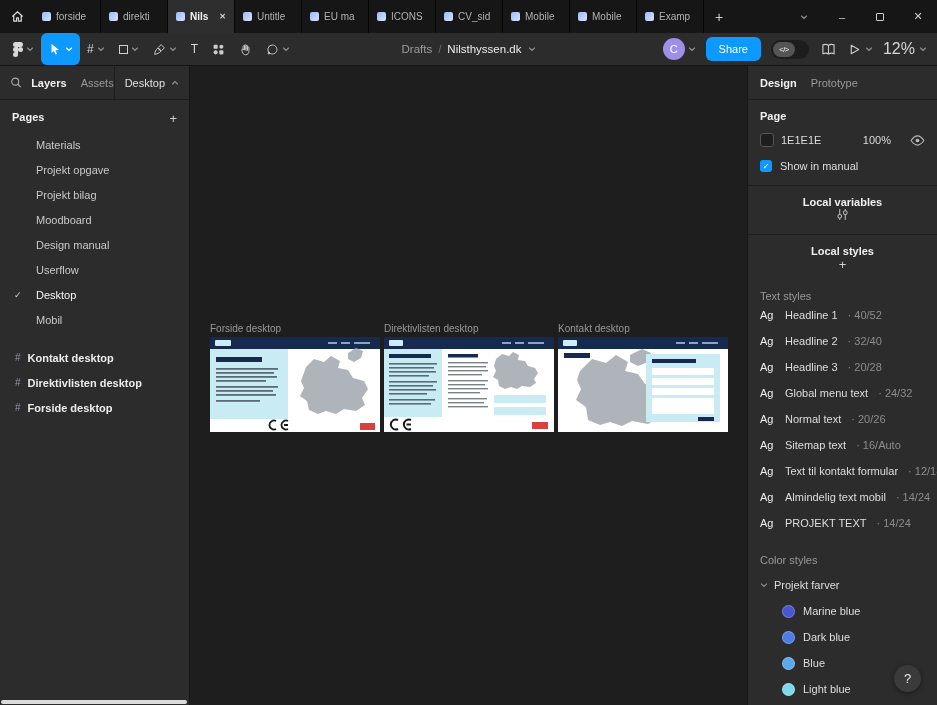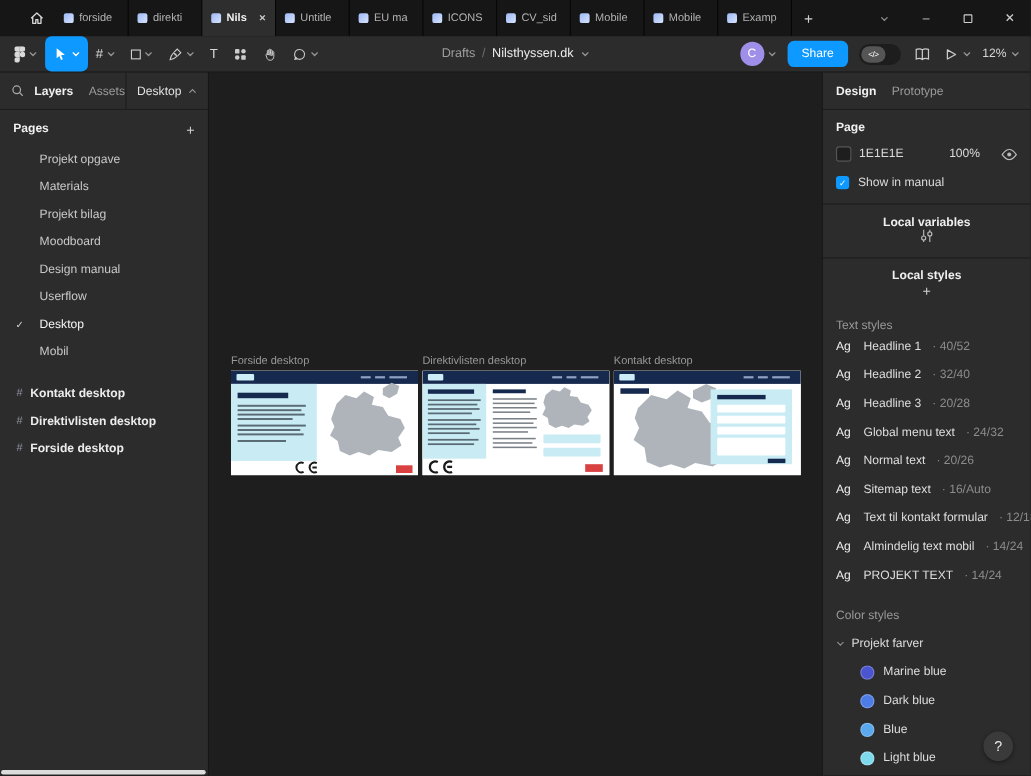--- a/index.html
+++ b/index.html
@@ -5,21 +5,21 @@
   * { box-sizing: border-box; }
   html,body { margin:0; padding:0; }
   body {
     width:937px; height:705px; overflow:hidden;
     background:#1e1e1e; color:#d6d6d6;
     font-family:"Liberation Sans", sans-serif; font-size:11px;
   }
   .app { position:relative; width:937px; height:705px; }
 
   
-  .tabbar { position:absolute; top:0; left:0; right:0; height:33px; background:#161616; display:flex; align-items:stretch;padding-left:16px; }
+  .tabbar { position:absolute; top:0; left:0; right:0; height:33px; background:#161616; display:flex; align-items:stretch; }
   .home-btn { width:34px; display:flex; align-items:center; justify-content:center; }
   .tabs { display:flex; align-items:stretch; }
   .tab { width:67px; display:flex; align-items:center; gap:5px; padding:0 8px; border-right:1px solid #060606; color:#b3b3b3; font-size:10px; }
   .tab.active { background:#2e2e2e; color:#f2f2f2; font-weight:600; }
   .file-icon { width:9px; height:9px; border-radius:2px; flex:none; background:linear-gradient(135deg,#9db8f5,#d8e4ff); }
   .tab-label { flex:1; overflow:hidden; white-space:nowrap; }
   .tab-close { font-size:8px; color:#d0d0d0; }
   .newtab { width:30px; display:flex; align-items:center; justify-content:center; color:#cfcfcf; font-size:14px; }
   .tabbar-spacer { flex:1; }
   .win-controls { display:flex; align-items:stretch; }
@@ -38,21 +38,21 @@
   .shape-sq { width:9px; height:9px; border:1.3px solid #d0d0d0; }
   .breadcrumb { position:absolute; left:50%; top:0; height:32px; transform:translateX(-50%); display:flex; align-items:center; gap:6px; font-size:11.5px; white-space:nowrap; }
   .bc-folder { color:#9d9d9d; } .bc-sep { color:#6e6e6e; } .bc-file { color:#ececec; }
   .tb-right { position:absolute; right:10px; top:0; height:32px; display:flex; align-items:center; gap:10px; }
   .avatar-group { display:flex; align-items:center; gap:3px; }
   .avatar { width:22px; height:22px; border-radius:50%; background:#a08fe8; color:#fff; font-size:11px; display:flex; align-items:center; justify-content:center; }
   .share-btn { background:#0d99ff; color:#fff; border:none; border-radius:6px; font-size:11px; padding:6px 13px; font-family:inherit; }
   .dev-toggle { width:38px; height:19px; background:#1d1d1d; border-radius:10px; position:relative; }
   .dev-knob { position:absolute; left:2px; top:2px; width:22px; height:15px; background:#555; border-radius:8px; display:flex; align-items:center; justify-content:center; font-size:7.5px; color:#fff; letter-spacing:-0.5px; }
   .icon-btn { background:none; border:none; padding:0 2px; display:flex; align-items:center; }
-  .present-group, .zoom-group { display:flex; align-items:center; gap:4px; color:#d6d6d6; font-size:11px; }
+  .present-group, .zoom-group { display:flex; align-items:center; gap:4px; color:#d6d6d6; font-size:16px; }
 
   
   .left-panel  { position:absolute; top:66px; left:0;  bottom:0; width:190px; background:#2c2c2c; border-right:1px solid #161616; overflow:hidden; }
   .right-panel { position:absolute; top:66px; right:0; bottom:0; width:190px; background:#2c2c2c; border-left:1px solid #161616; overflow:hidden; }
   .panel-header { height:34px; display:flex; align-items:center; border-bottom:1px solid #1d1d1d; }
   .ph-tab { font-size:11px; color:#9a9a9a; }
   .ph-tab.active { color:#f0f0f0; font-weight:700; }
   .ph-spacer { flex:1; }
   .page-dd { height:100%; border-left:1px solid #1d1d1d; display:flex; align-items:center; gap:6px; padding:0 10px; color:#e0e0e0; }
 
@@ -296,24 +296,24 @@
       </div>
     </div>
 
     <div class="pages-header">
       <span class="pages-title">Pages</span>
       <button class="add-btn">+</button>
     </div>
 
     <div>
       <div class="page-row">
+          <span>Materials</span>
+        </div>
+      <div class="page-row">
           <span>Projekt opgave</span>
-        </div>
-      <div class="page-row">
-          <span>Materials</span>
         </div>
       <div class="page-row">
           <span>Projekt bilag</span>
         </div>
       <div class="page-row">
           <span>Moodboard</span>
         </div>
       <div class="page-row">
           <span>Design manual</span>
         </div>

